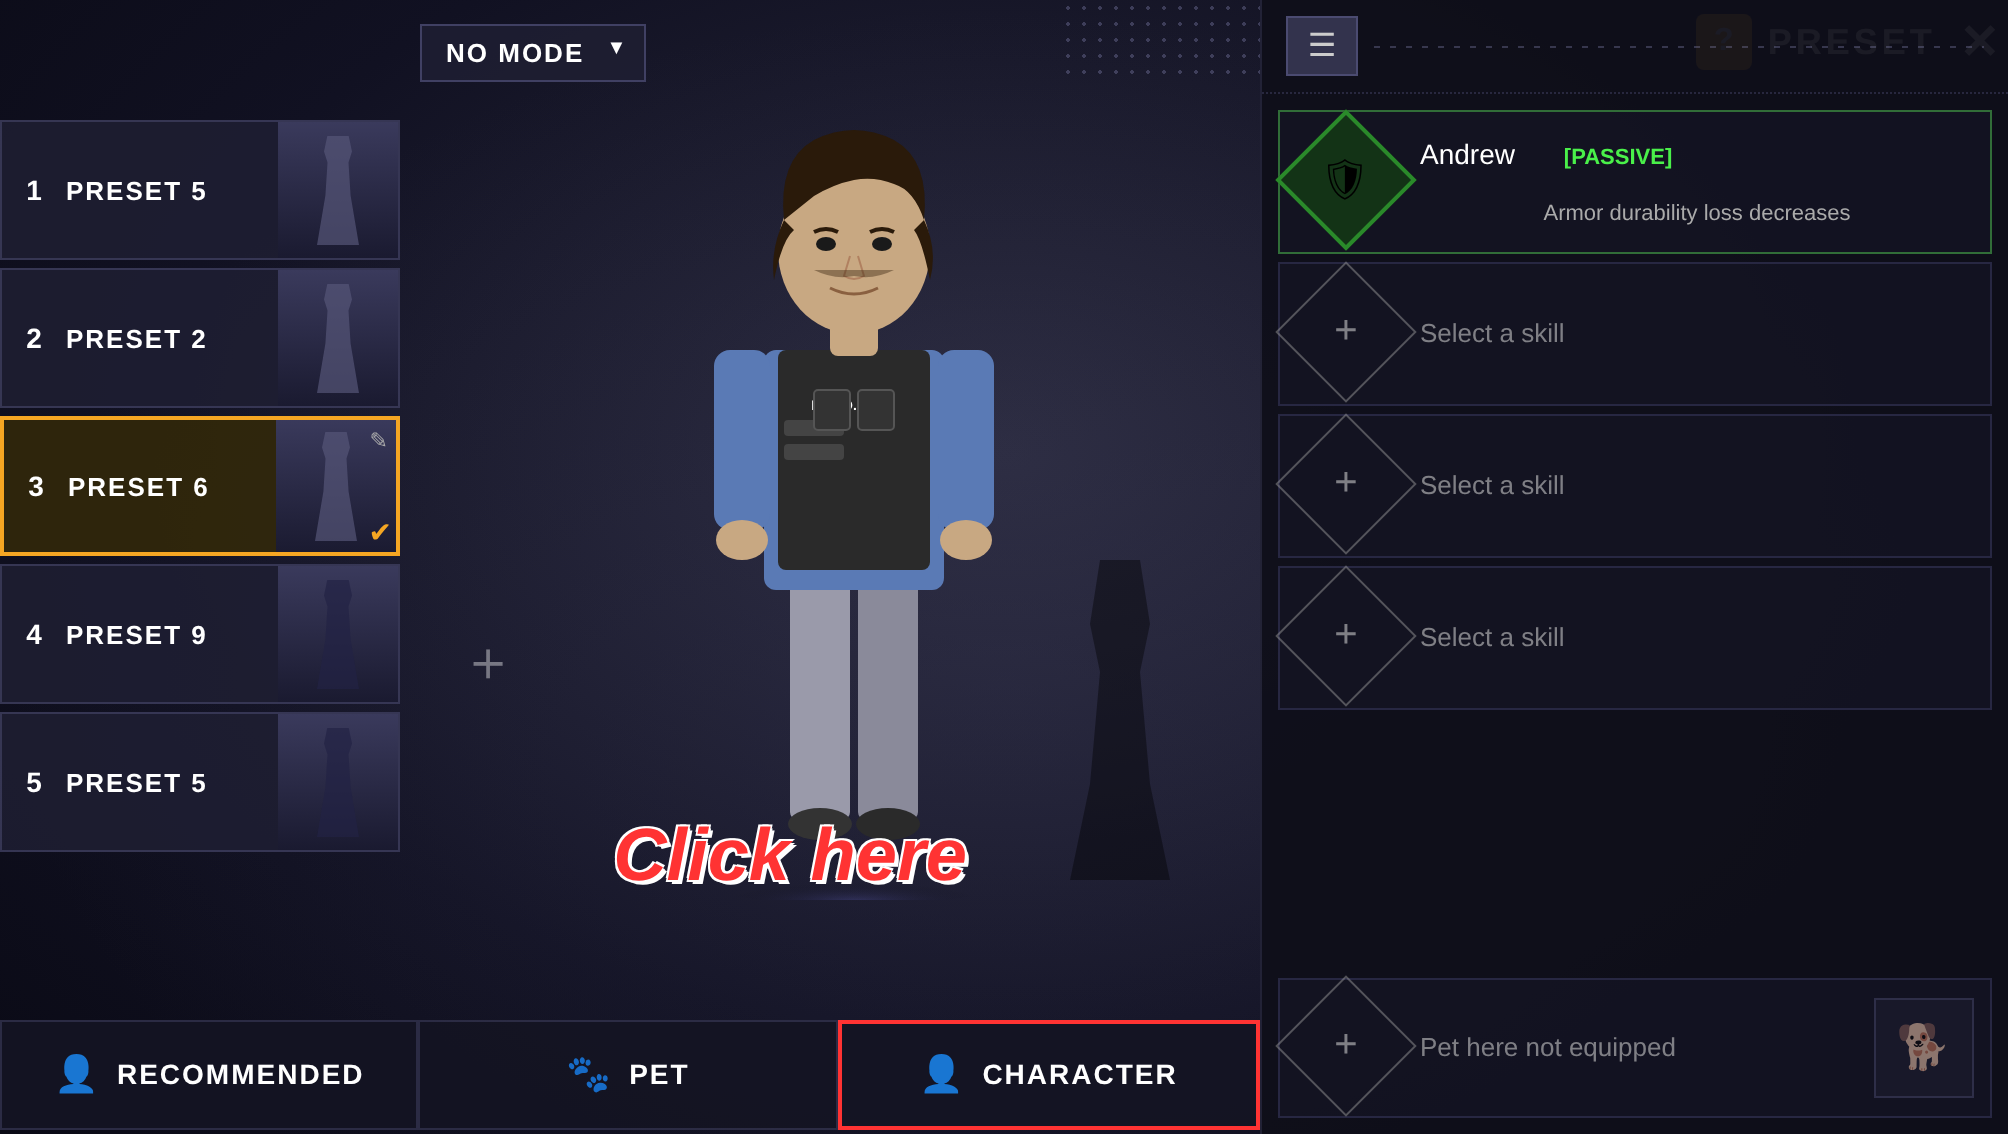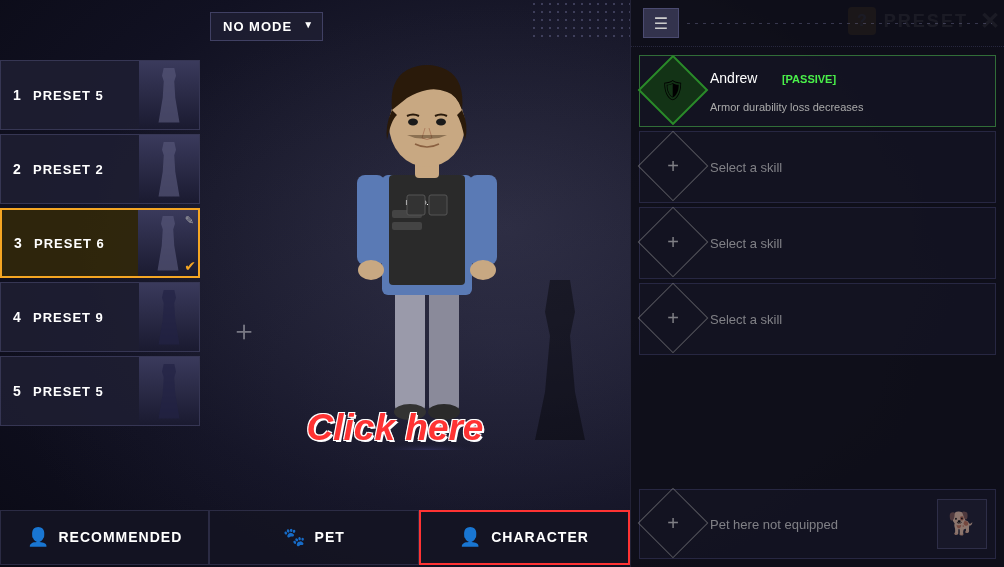--- a/index.html
+++ b/index.html
@@ -379,20 +379,21 @@
       color: #4af04a;
       font-size: 11px;
       font-weight: bold;
       margin-left: 20px;
     }
 
     .skill-desc {
       color: #aaa;
       font-size: 11px;
       margin-top: 14px;
+      text-align: center;
     }
 
     .select-skill-text {
       color: rgba(200,200,200,0.6);
       font-size: 13px;
     }
 
     
     .pet-skill-row {
       display: flex;

